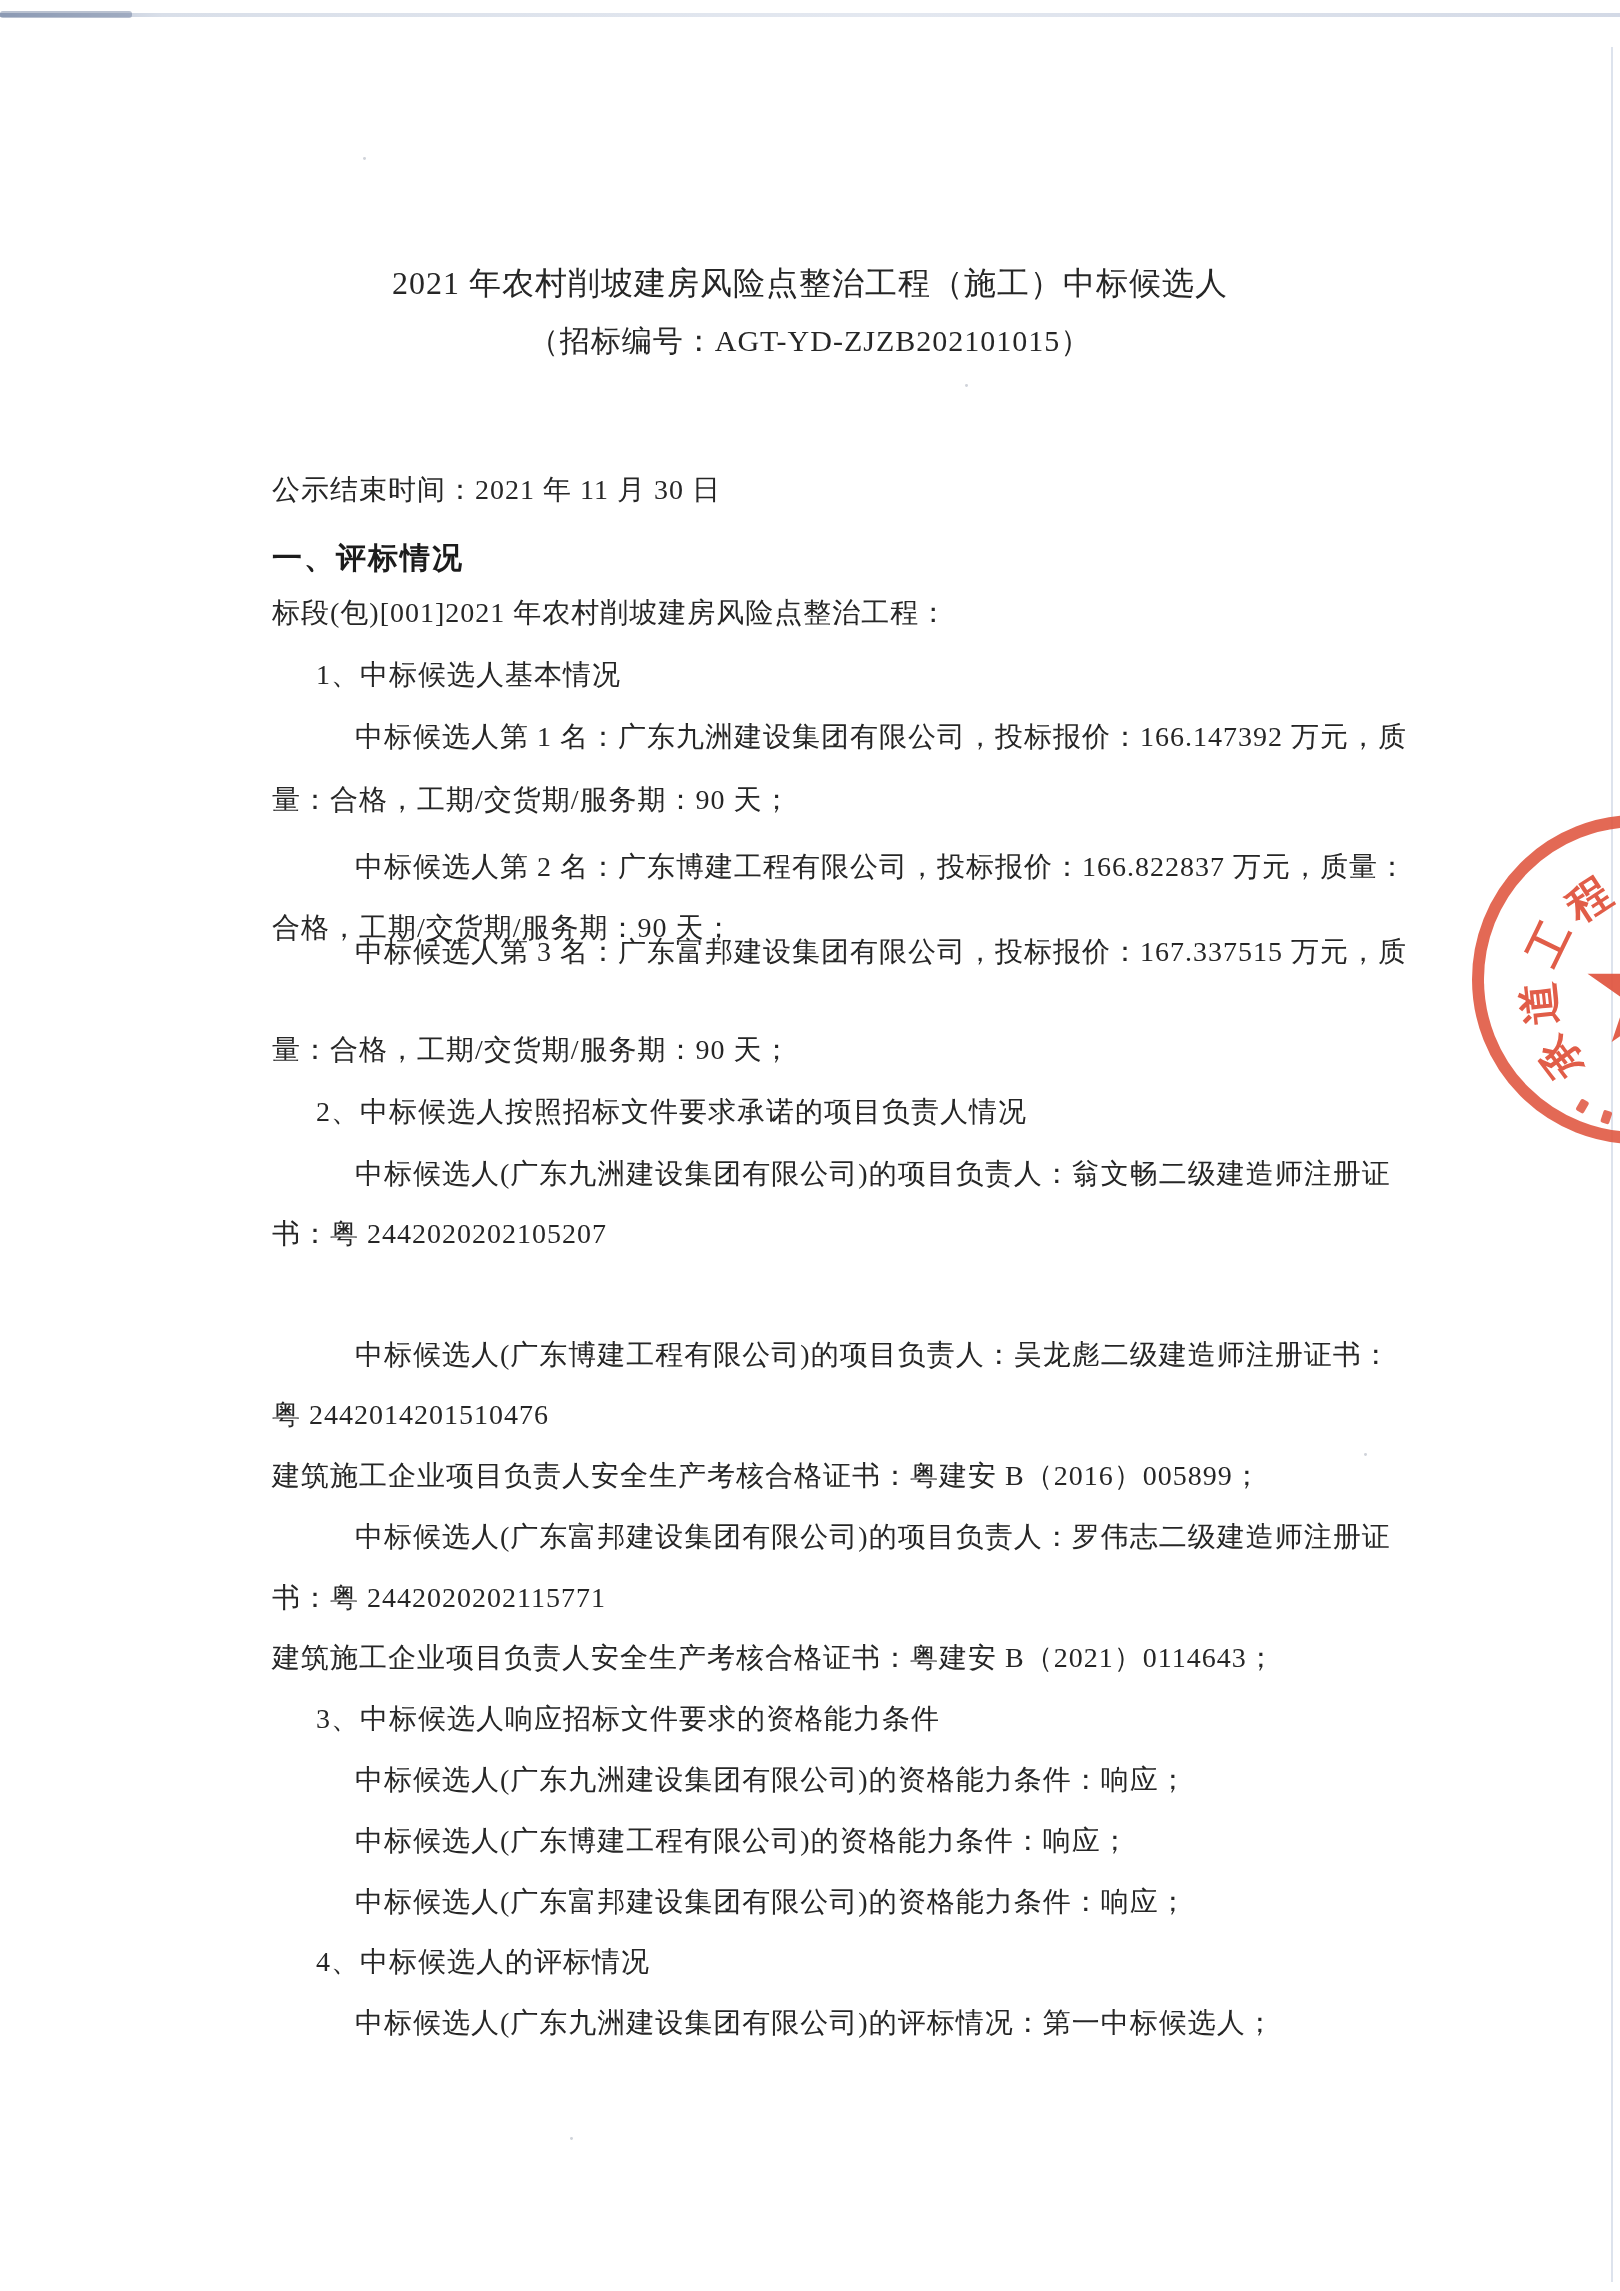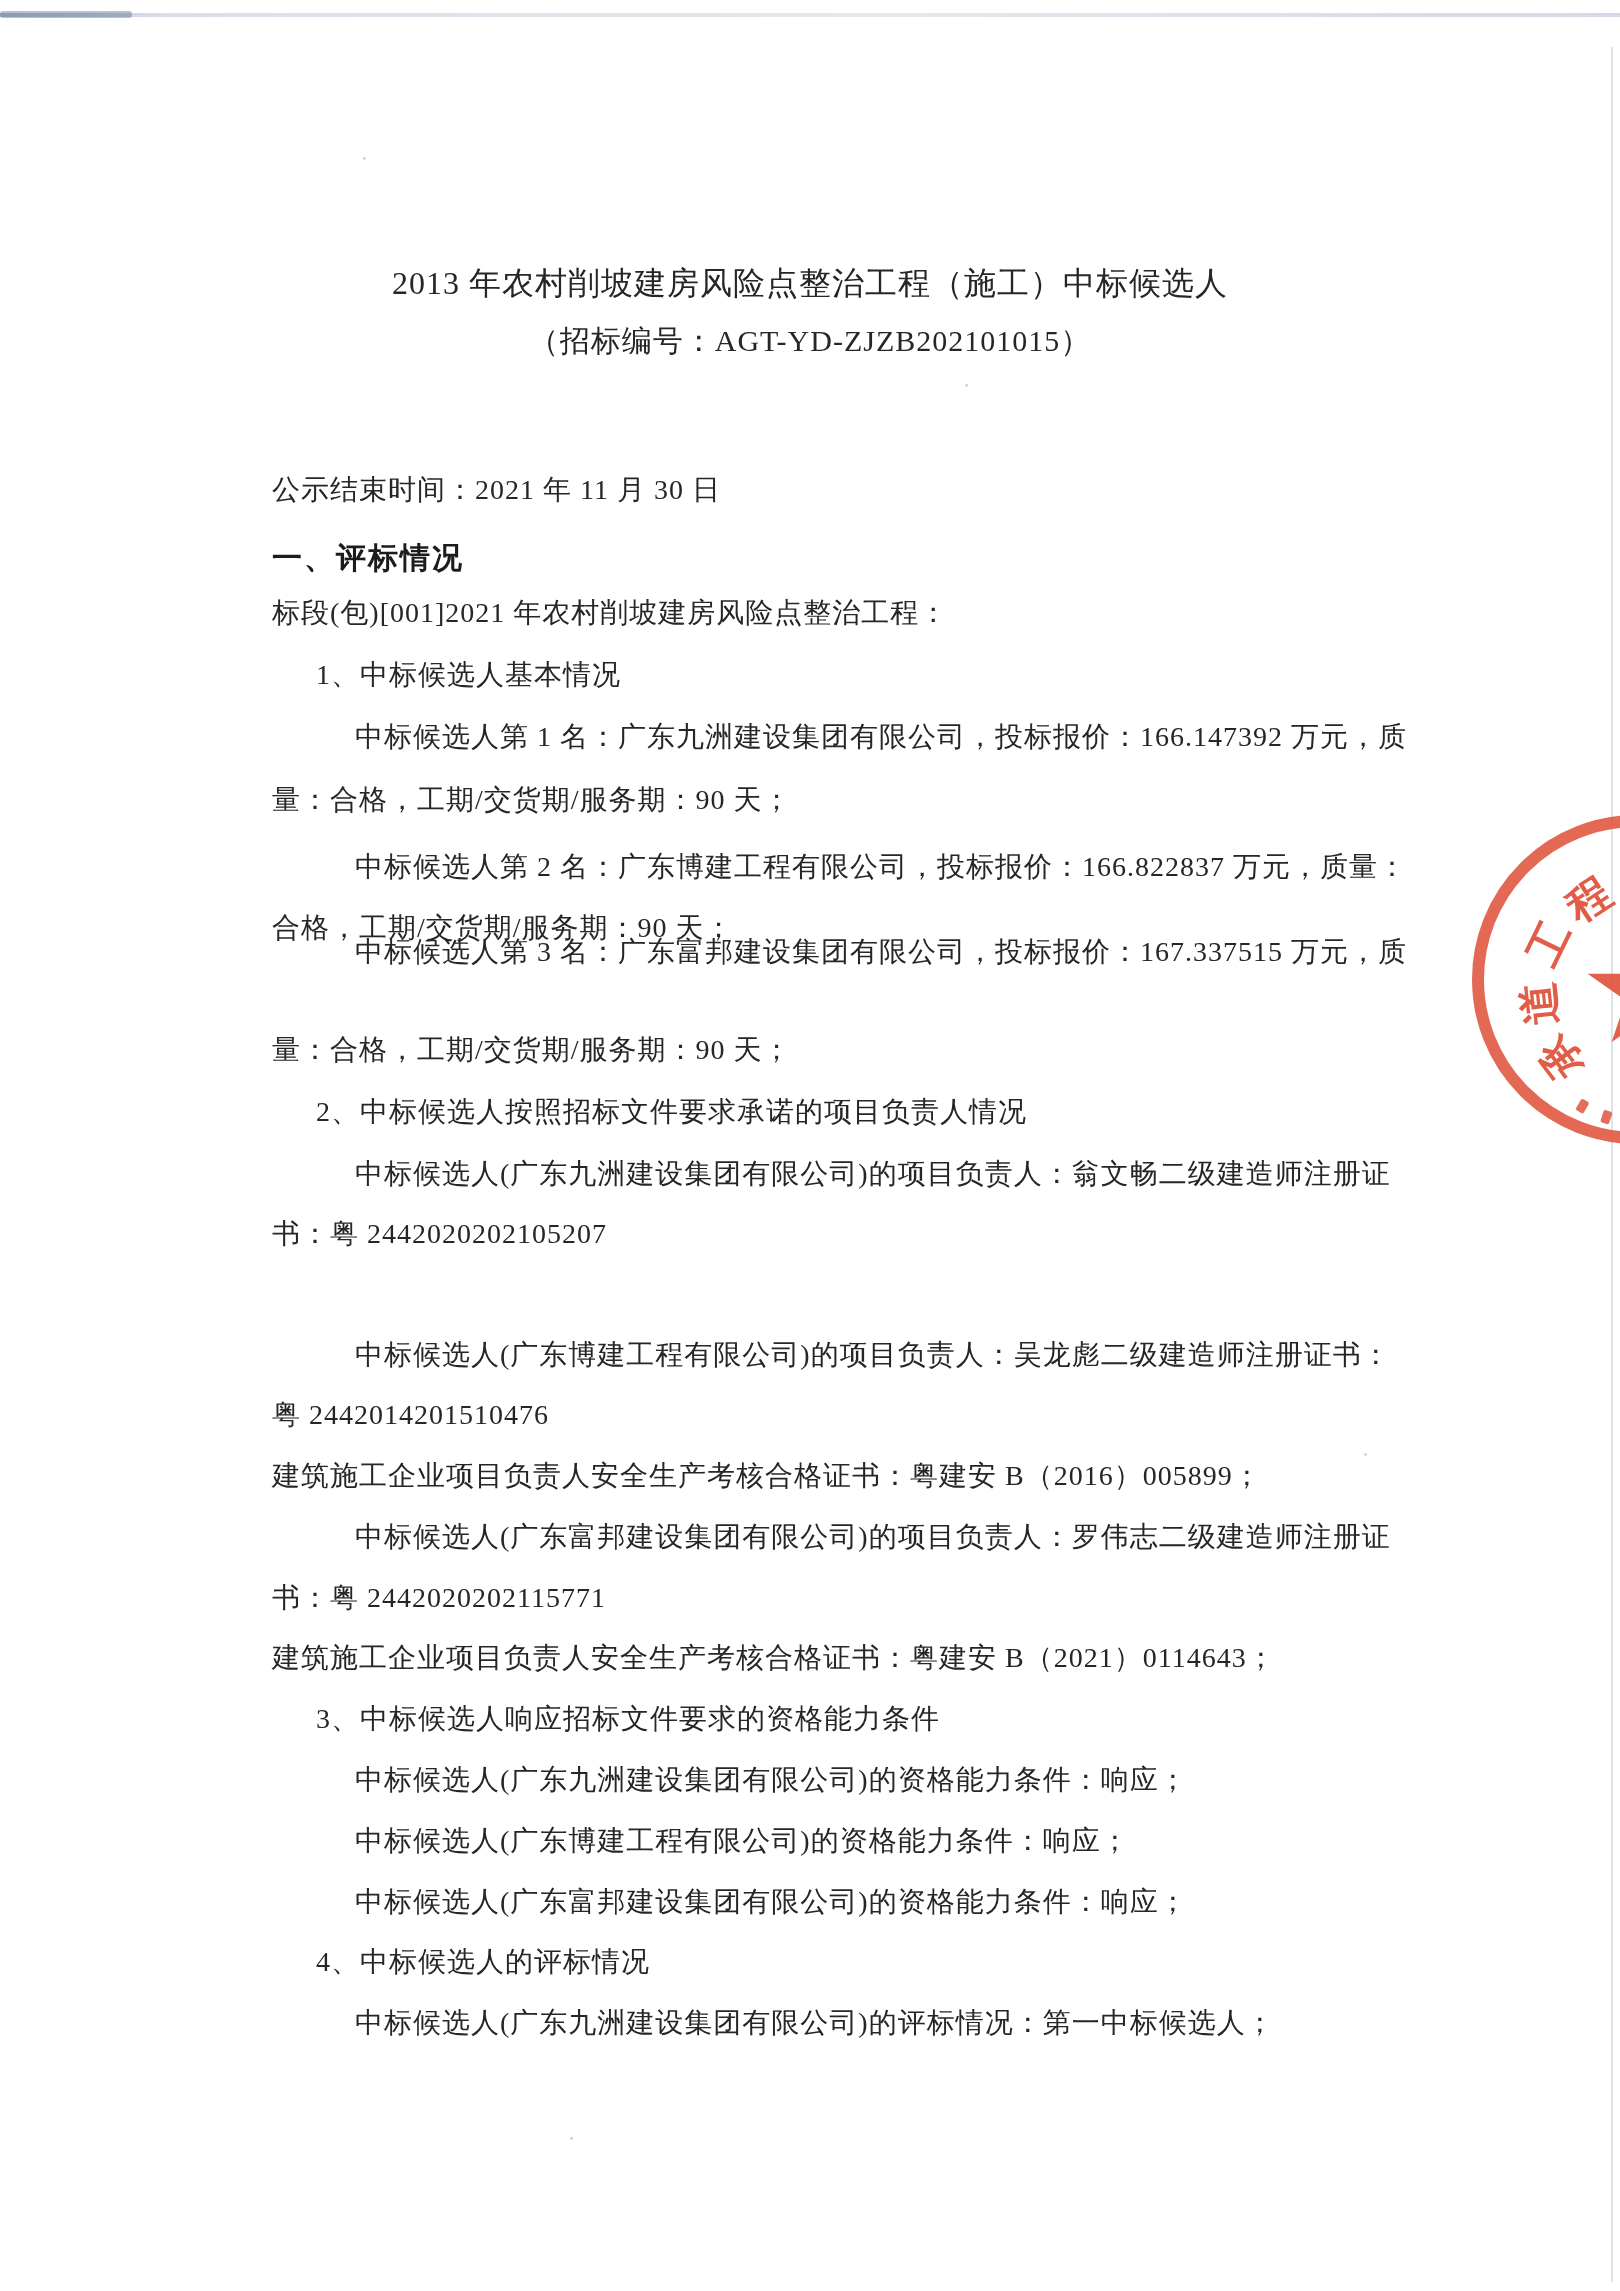--- a/index.html
+++ b/index.html
@@ -83,21 +83,21 @@
 <div class="page">
 
   <div class="scan-top-line"></div>
   <div class="scan-top-smudge"></div>
   <div class="scan-right-line"></div>
   <div class="speck" style="left:363px;top:157px;"></div>
   <div class="speck" style="left:965px;top:384px;"></div>
   <div class="speck" style="left:1364px;top:1453px;"></div>
   <div class="speck" style="left:570px;top:2137px;"></div>
 
-  <h1 class="title">2013 年农村削坡建房风险点整治工程（施工）中标候选人</h1>
+  <h1 class="title">2021 年农村削坡建房风险点整治工程（施工）中标候选人</h1>
   <div class="subtitle">（招标编号：AGT-YD-ZJZB202101015）</div>
 
   <div class="line" style="top:471px;">公示结束时间：2021 年 11 月 30 日</div>
   <div class="heading">一、评标情况</div>
 
   <div class="line" style="top:594px;">标段(包)[001]2021 年农村削坡建房风险点整治工程：</div>
   <div class="line num" style="top:656px;">1、中标候选人基本情况</div>
   <div class="line ind" style="top:718px;">中标候选人第 1 名：广东九洲建设集团有限公司，投标报价：166.147392 万元，质</div>
   <div class="line" style="top:781px;">量：合格，工期/交货期/服务期：90 天；</div>
   <div class="line ind" style="top:848px;">中标候选人第 2 名：广东博建工程有限公司，投标报价：166.822837 万元，质量：</div>

